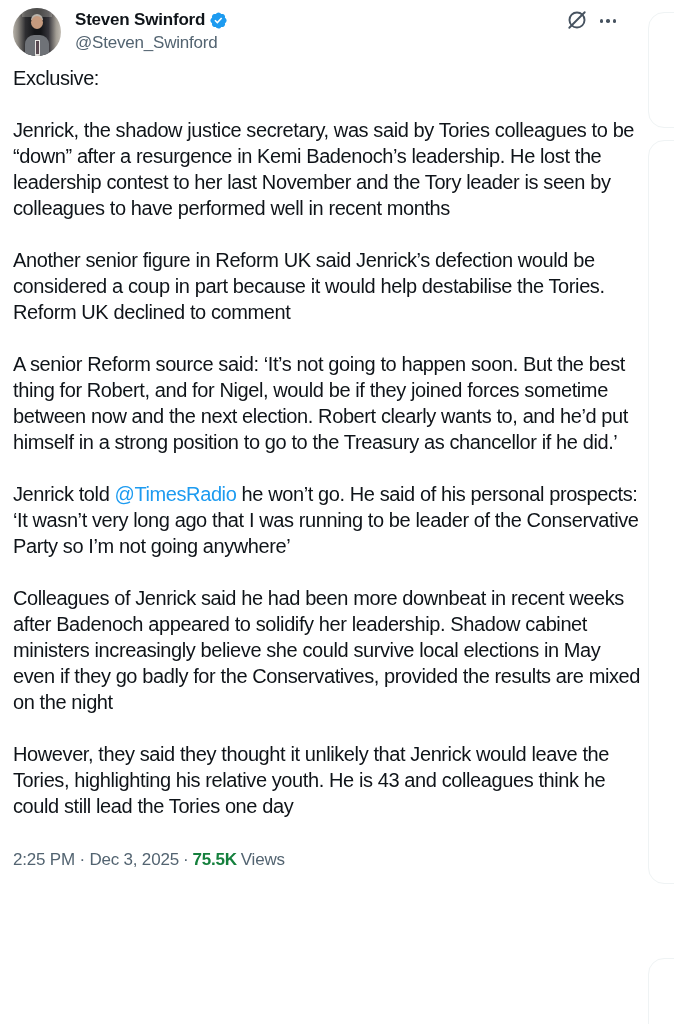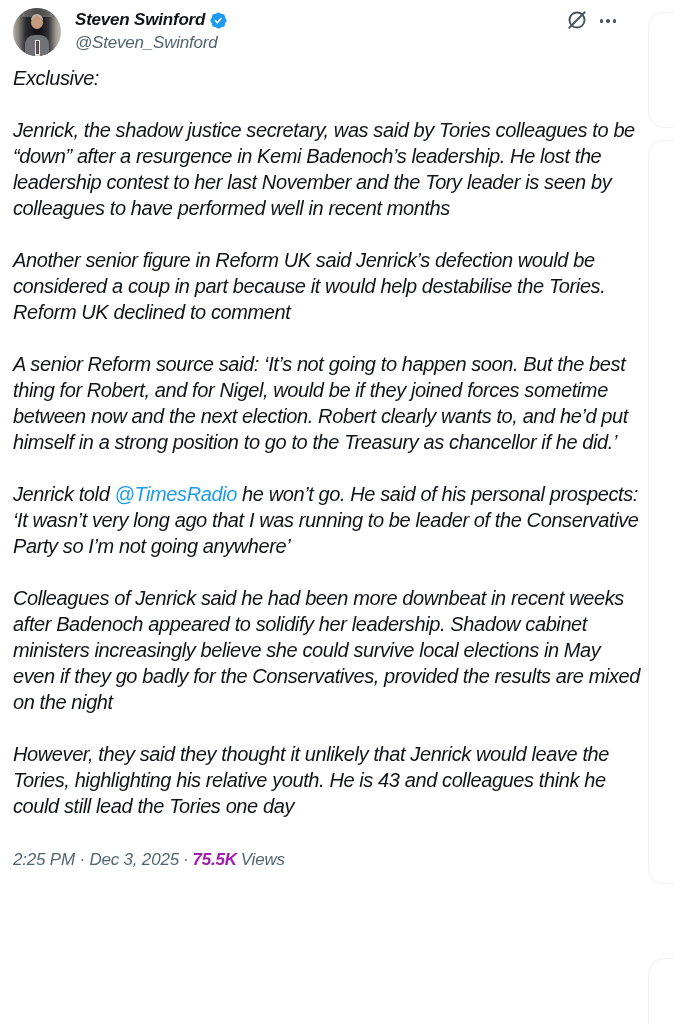--- a/index.html
+++ b/index.html
@@ -6,21 +6,20 @@
   html, body { background: #ffffff; }
   body { font-family: "Liberation Sans", "DejaVu Sans", sans-serif; }
 
   .page {
     position: relative;
     width: 674px;
     height: 1024px;
     background: #ffffff;
     overflow: hidden;
     color: #0f1419;
-    font-style: italic;
   }
 
   
   .tweet-header {
     position: relative;
     padding: 8px 13px 0 13px;
     display: flex;
     align-items: flex-start;
   }
   .avatar {
@@ -74,21 +73,21 @@
 
   
   .tweet-meta {
     padding: 5px 13px 0 13px;
     font-size: 17px;
     line-height: 20px;
     color: #536471;
     letter-spacing: -0.2px;
   }
   .tweet-meta .sep { margin: 0 4px; }
-  .tweet-meta .views-count { font-weight: 700; color: #a21caf; }
+  .tweet-meta .views-count { font-weight: 700; color: #15803d; }
   .tweet-meta .views-label { margin-left: 4px; }
 
   
   .side-card {
     position: absolute;
     left: 648px;
     width: 80px;
     border: 1px solid #eff3f4;
     border-radius: 16px;
     background: #ffffff;

